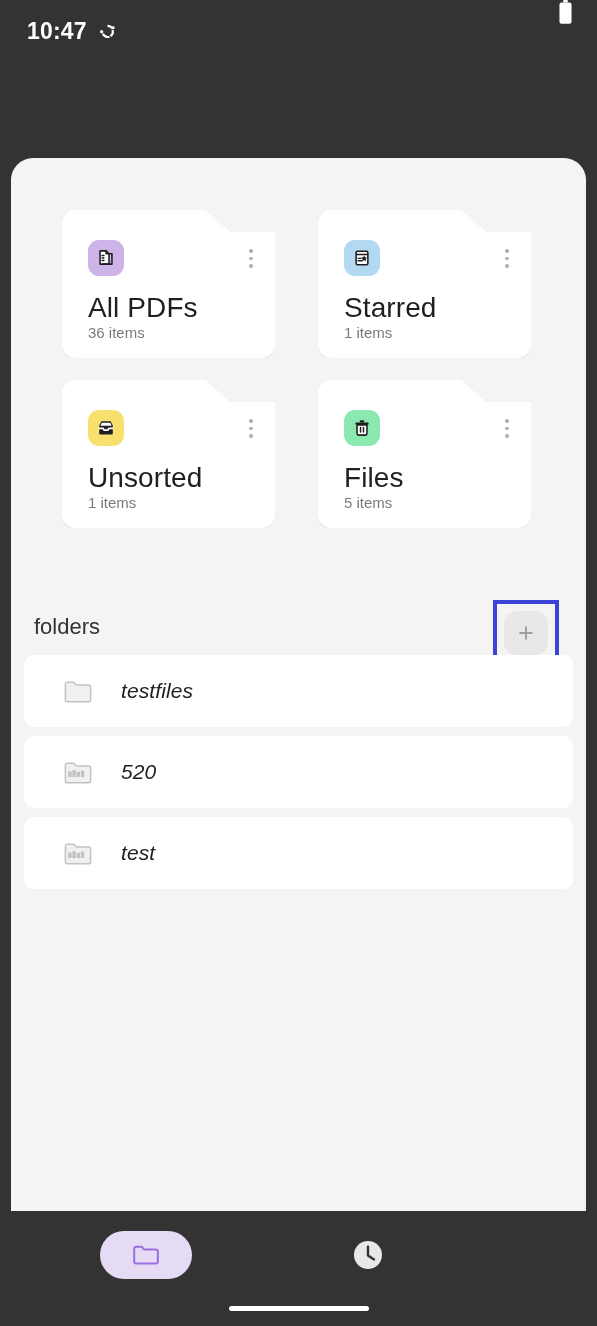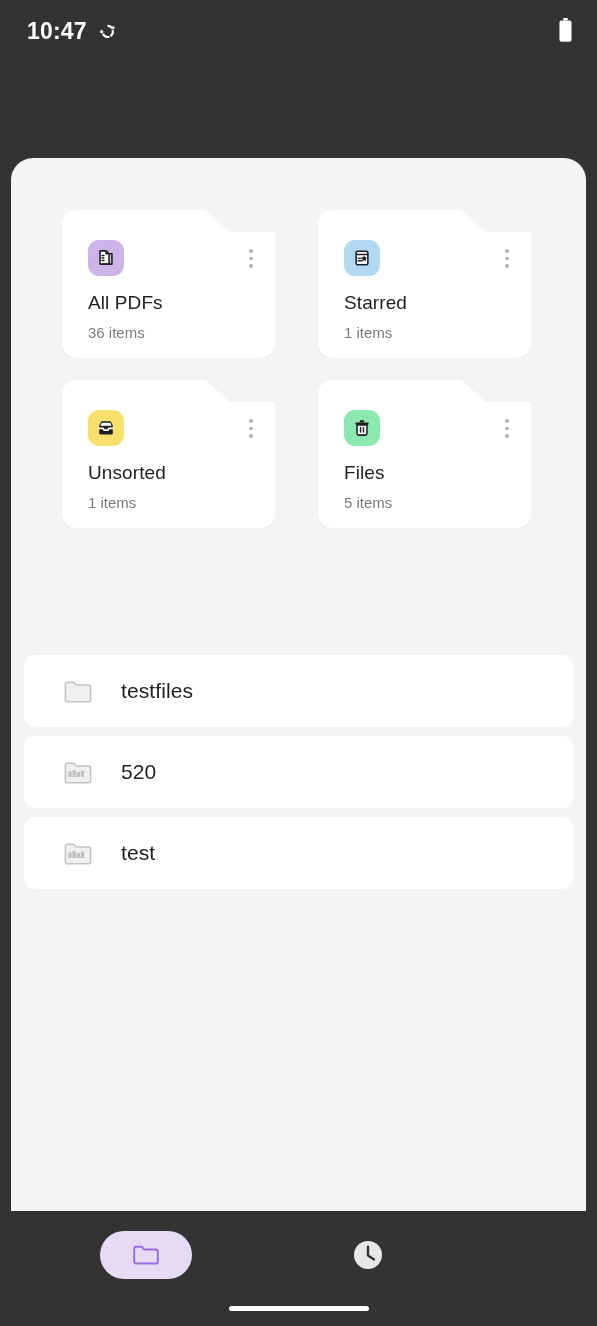--- a/index.html
+++ b/index.html
@@ -19,21 +19,20 @@
     background: #333333;
   }
 
   
   .status-bar {
     position: absolute;
     top: 0; left: 0;
     width: 597px;
     height: 62px;
     display: flex;
-    align-items: center;
     justify-content: space-between;
     padding: 0 24px 0 27px;
   }
   .status-left { display: flex; align-items: center; gap: 11px; }
   .status-time {
     color: #ffffff;
     font-size: 23px;
     font-weight: bold;
     letter-spacing: 0.2px;
   }
@@ -112,21 +111,21 @@
     display: flex; flex-direction: column; gap: 4px;
     align-items: center;
   }
   .cat-kebab i {
     width: 3.5px; height: 3.5px; border-radius: 50%;
     background: #b3b3b3; display: block;
   }
   .cat-name {
     position: absolute;
     left: 26px; top: 82px;
-    font-size: 19px;
+    font-size: 28px;
     color: #1f1f1f;
     letter-spacing: 0.1px;
   }
   .cat-count {
     position: absolute;
     left: 26px; top: 114px;
     font-size: 15px;
     color: #7a7a7a;
   }
 
@@ -178,20 +177,21 @@
     align-items: center;
     padding-left: 40px;
     margin-bottom: 9px;
   }
   .folder-icon { width: 28px; height: 24px; display: block; flex: none; }
   .folder-name {
     margin-left: 29px;
     font-size: 21px;
     color: #1f1f1f;
     letter-spacing: 0.1px;
+    font-style: italic;
   }
 
   
   .bottom-nav {
     position: absolute;
     left: 0; top: 1211px;
     width: 597px;
     height: 115px;
     background: #333333;
   }
@@ -320,20 +320,29 @@
             <i></i>
             <i></i>
             <i></i>
           </div>
         <div class="cat-name">Files</div>
         <div class="cat-count">5 items</div>
       </div>
 
     </div>
 
+    <div class="folders-head">
+      <div class="folders-label">folders</div>
+      <div class="add-btn">
+        <svg viewBox="0 0 24 24" width="22" height="22">
+          <path d="M12 5.6v12.8M5.6 12h12.8" stroke="#9e9e9e" stroke-width="2.1" stroke-linecap="round"></path>
+        </svg>
+      </div>
+      <div class="add-highlight"></div>
+    </div>
 
     <div class="folder-list">
 
       <div class="folder-row">
         <span>
           <svg class="folder-icon" viewBox="0 0 28 24">
             <path d="M1.4 5.2a2 2 0 0 1 2-2h6.4l2.4 2.8h12.4a2 2 0 0 1 2 2v12.8a2 2 0 0 1-2 2H3.4a2 2 0 0 1-2-2z" fill="#f0f0f0" stroke="#c2c2c2" stroke-width="1.5" stroke-linejoin="round"></path>
           </svg>
         </span>
         <span class="folder-name">testfiles</span>

